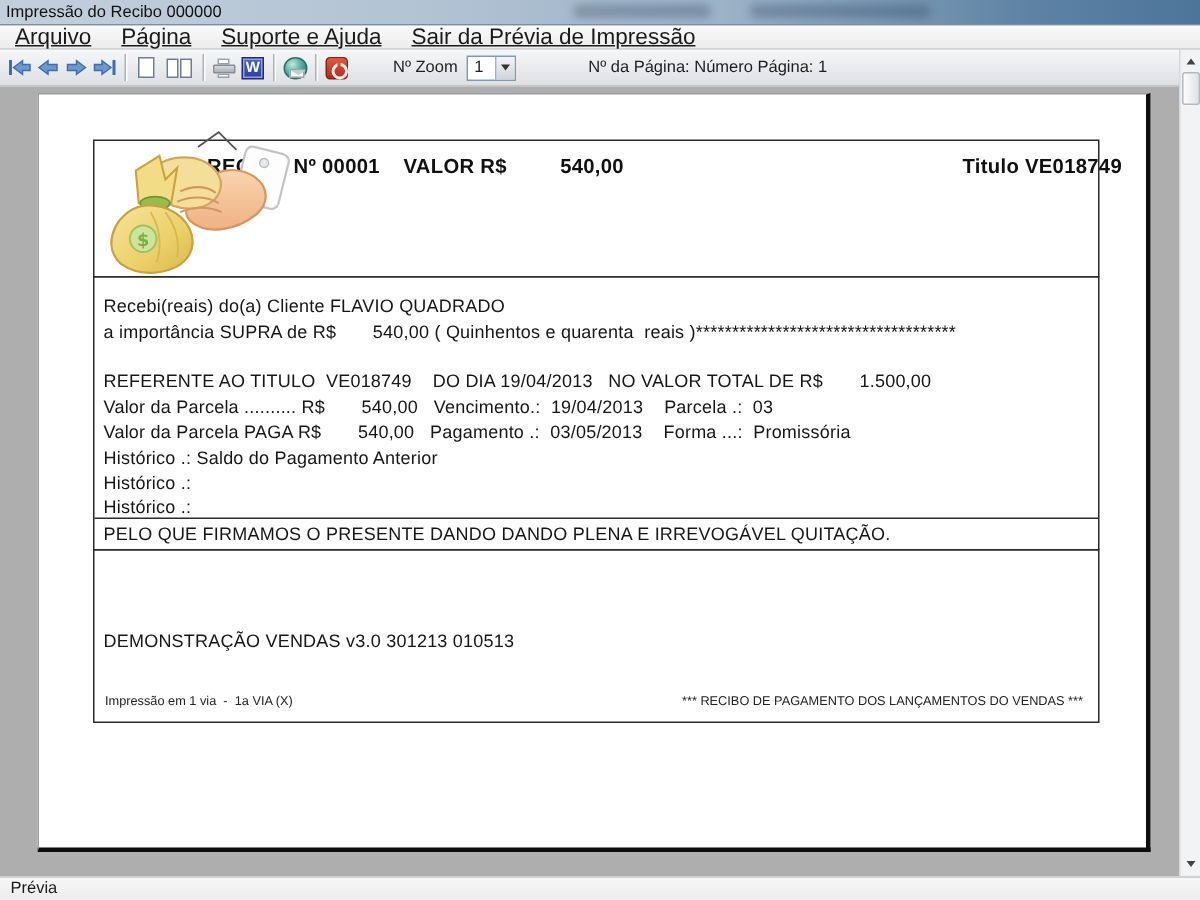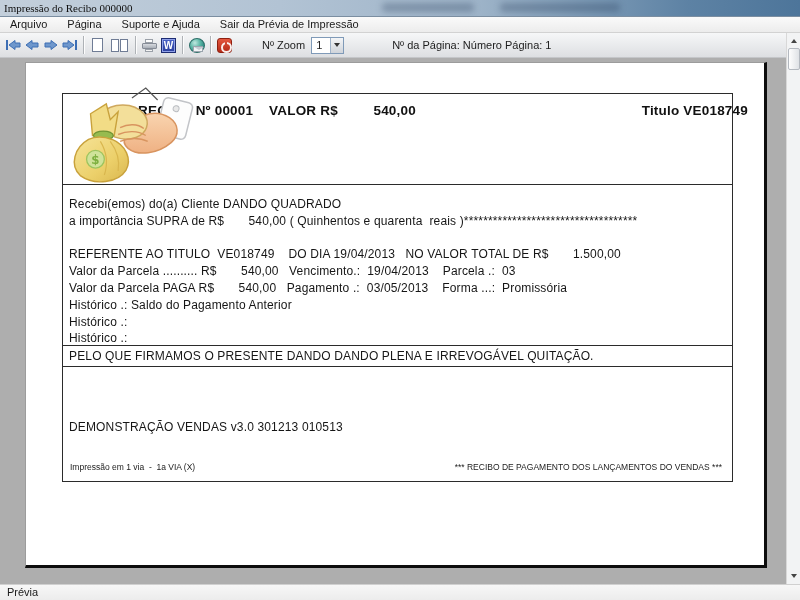--- a/index.html
+++ b/index.html
@@ -7,28 +7,27 @@
   body { font-family:"Liberation Sans", sans-serif; position:relative; overflow:hidden; background:#aeaeae; }
   .pre { white-space:pre; }
 
   
   .titlebar {
     position:absolute; left:0; top:0; width:800px; height:17px;
     background:linear-gradient(90deg,#c3cfdb 0%,#b2c3d4 35%,#9db3c8 60%,#5d82a4 86%,#4d759a 100%);
     border-bottom:1px solid #7b8ea1;
     font-size:11px; color:#111; line-height:16px; padding-left:4px;
     overflow:hidden;
-    font-family:Liberation Serif, serif;
   }
   .titlebar .smudge { position:absolute; top:3px; height:9px; border-radius:4px;
     background:rgba(35,55,85,.30); filter:blur(3px); }
   .menubar {
     position:absolute; left:0; top:17px; width:800px; height:16px;
     background:linear-gradient(#fafafa,#ececec); border-bottom:1px solid #d2d2d2;
-    display:flex; align-items:center; font-size:11px; color:#1a1a1a;
+    display:flex; align-items:center; font-size:15px; color:#1a1a1a;text-decoration:underline;
   }
   .menubar .mitem { padding:0 10px; height:100%; line-height:15px; cursor:default; }
 
   .toolbar {
     position:absolute; left:0; top:33px; width:786px; height:25px;
     background:linear-gradient(#f6f7f8,#dddfe2);
     border-bottom:1px solid #c4c6c9;
     display:flex; align-items:center; padding-left:3px; font-size:11px; color:#222;
   }
   .tbtn { width:19px; height:19px; display:flex; align-items:center; justify-content:center; border:1px solid transparent; border-radius:2px; }
@@ -219,21 +218,21 @@
 
       <path d="M34 56 C20 64 14 82 26 93 C40 103 64 100 72 87 C78 76 72 62 58 56 C50 53 42 52 34 56 Z" fill="url(#bagGrad)" stroke="#c9a23c" stroke-width="1.5"></path>
       <path d="M46 58 C52 68 54 80 50 92 M56 58 C62 66 66 76 64 88" fill="none" stroke="#d9b64e" stroke-width="1.2"></path>
 
       <circle cx="41" cy="76" r="9" fill="#cfe39a" stroke="#9cc45e" stroke-width="1.3"></circle>
       <text x="41" y="81" text-anchor="middle" font-family="DejaVu Sans, sans-serif" font-size="12" font-weight="bold" fill="#7daf3f">$</text>
     </svg>
 
     <div class="rbox box-body">
       <div class="body-lines">
-        <div class="pre">Recebi(emos) do(a) Cliente DANDO QUADRADO</div>
+        <div class="pre">Recebi(reais) do(a) Cliente FLAVIO QUADRADO</div>
         <div class="pre">a importância SUPRA de R$       540,00 ( Quinhentos e quarenta  reais )************************************</div>
         <div class="pre">&nbsp;</div>
         <div class="pre">REFERENTE AO TITULO  VE018749    DO DIA 19/04/2013   NO VALOR TOTAL DE R$       1.500,00</div>
         <div class="pre">Valor da Parcela .......... R$       540,00   Vencimento.:  19/04/2013    Parcela .:  03</div>
         <div class="pre">Valor da Parcela PAGA R$       540,00   Pagamento .:  03/05/2013    Forma ...:  Promissória</div>
         <div class="pre">Histórico .: Saldo do Pagamento Anterior</div>
         <div class="pre">Histórico .:</div>
         <div class="pre">Histórico .:</div>
       </div>
       <div class="quit-row">PELO QUE FIRMAMOS O PRESENTE DANDO DANDO PLENA E IRREVOGÁVEL QUITAÇÃO.</div>

